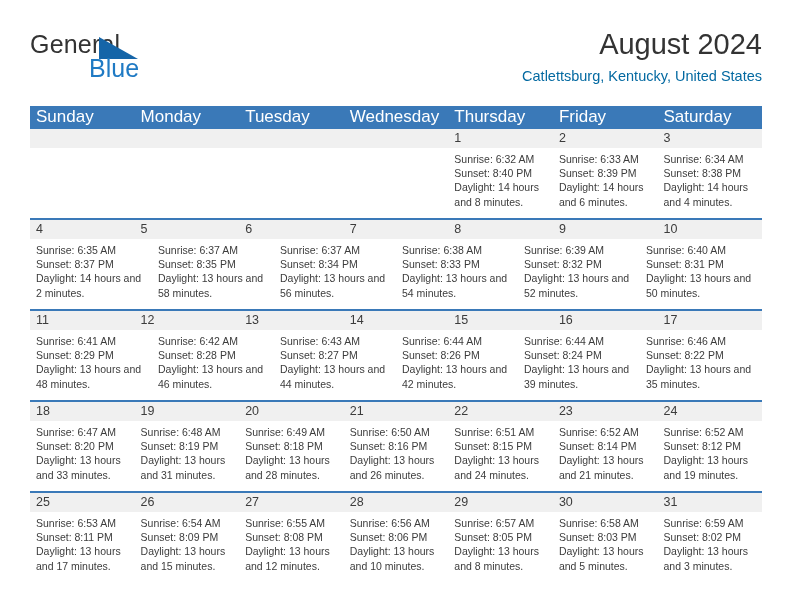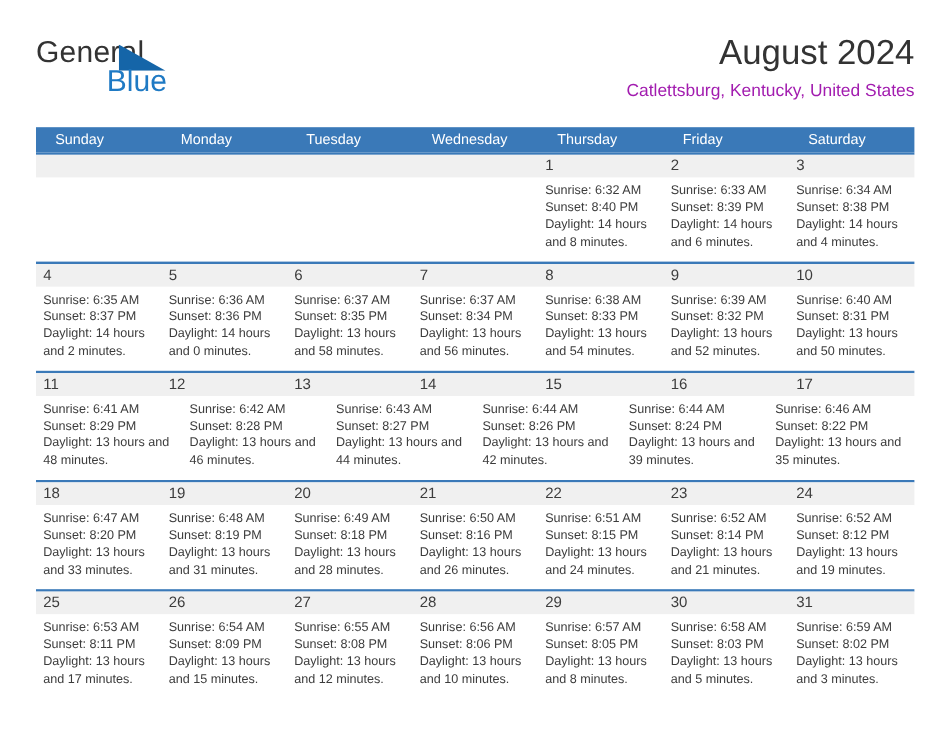--- a/index.html
+++ b/index.html
@@ -70,43 +70,43 @@
   }
   .cal-title {
     font-size: 29px;
     color: #333333;
     line-height: 1.15;
     white-space: nowrap;
   }
   .cal-subtitle {
     margin-top: 7px;
     font-size: 14.5px;
-    color: #a21caf;
+    color: #0369a1;
     white-space: nowrap;
   }
 
   
   .calendar {
     position: absolute;
     left: 30px;
     top: 106px;
     width: 732px;
   }
   .weekday-row {
     display: flex;
     background: #3a79b8;
     height: 21px;
   }
   .weekday {
     flex: 1 1 0;
     min-width: 0;
     color: #ffffff;
-    font-size: 12px;
+    font-size: 17px;
     line-height: 21px;
-    padding-left: 16px;
+    padding-left: 6px;
     box-sizing: border-box;
   }
 
   .week {
     border-top: 2px solid #3a79b8;
   }
   .week:first-of-type {
     border-top: none;
   }
   .week-numbers {
@@ -239,25 +239,20 @@
         <div class="daynum">9</div>
         <div class="daynum">10</div>
       </div>
       <div class="week-bodies">
         <div class="daybody">
           <div class="line">Sunrise: 6:35 AM</div>
           <div class="line">Sunset: 8:37 PM</div>
           <div class="line wrap">Daylight: 14 hours and 2 minutes.</div>
         </div>
         <div class="daybody">
-          <div class="line">Sunrise: 6:36 AM</div>
-          <div class="line">Sunset: 8:36 PM</div>
-          <div class="line wrap">Daylight: 14 hours and 0 minutes.</div>
-        </div>
-        <div class="daybody">
           <div class="line">Sunrise: 6:37 AM</div>
           <div class="line">Sunset: 8:35 PM</div>
           <div class="line wrap">Daylight: 13 hours and 58 minutes.</div>
         </div>
         <div class="daybody">
           <div class="line">Sunrise: 6:37 AM</div>
           <div class="line">Sunset: 8:34 PM</div>
           <div class="line wrap">Daylight: 13 hours and 56 minutes.</div>
         </div>
         <div class="daybody">

